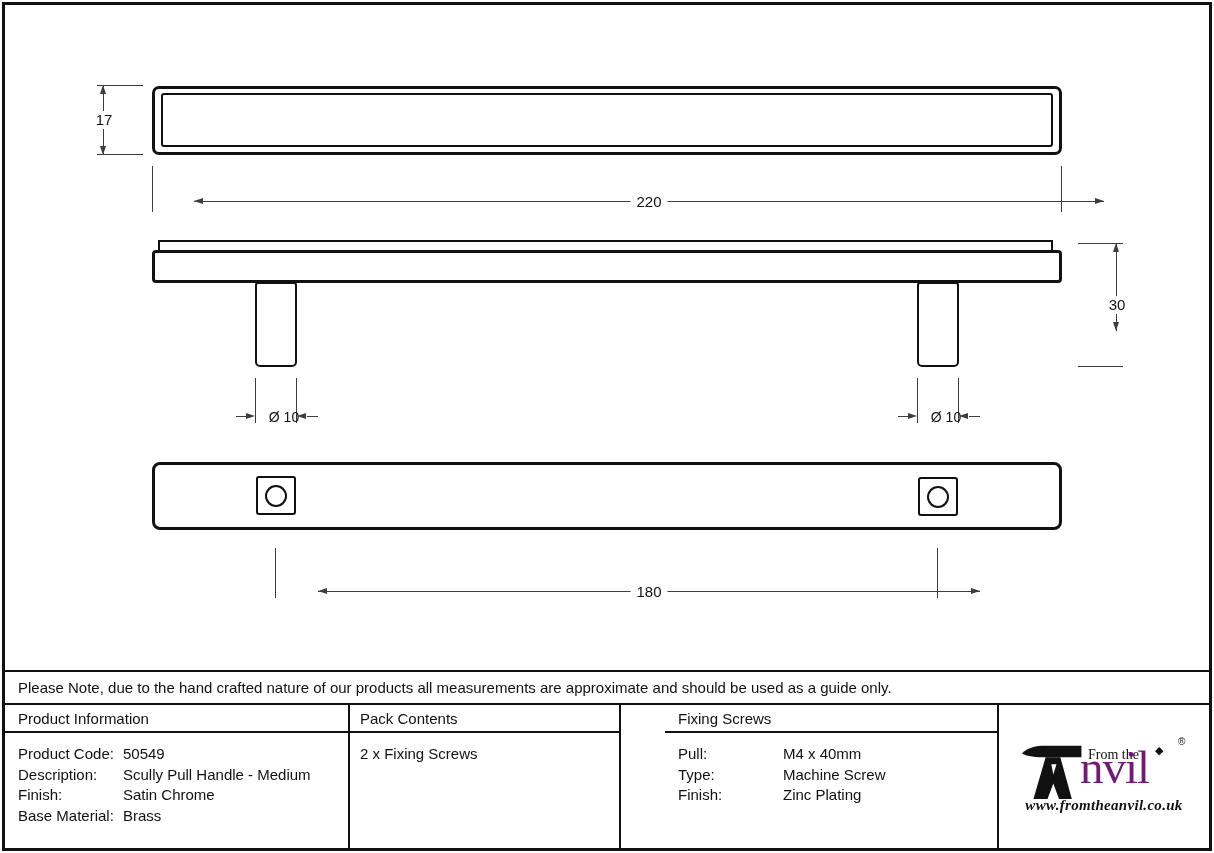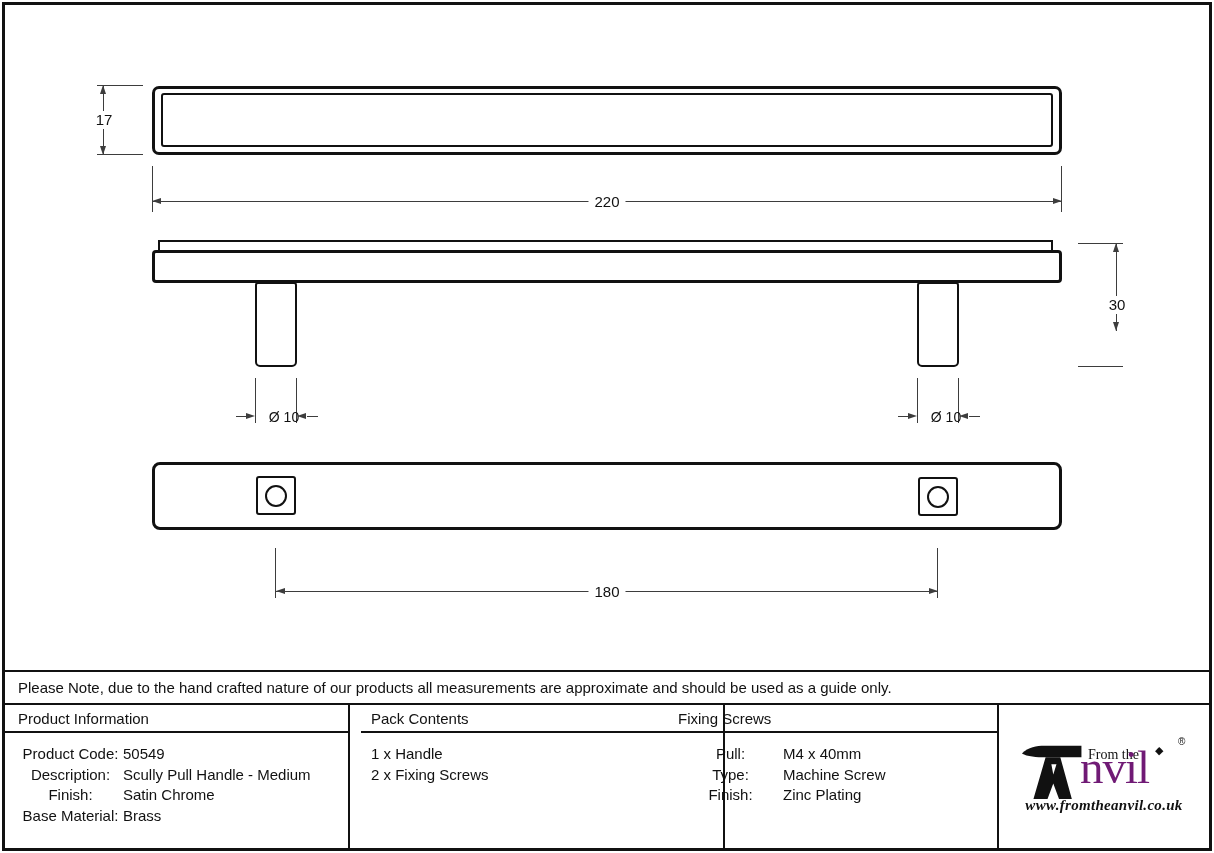--- a/index.html
+++ b/index.html
@@ -14,21 +14,21 @@
   .thick {border-width:3px;}
   .hline {position:absolute; height:1px; background:#3d3d3d;}
   .vline {position:absolute; width:1px;  background:#3d3d3d;}
   .arrow {position:absolute; width:0; height:0;}
   .a-up    {border-left:3px solid transparent; border-right:3px solid transparent; border-bottom:9px solid #3d3d3d;}
   .a-down  {border-left:3px solid transparent; border-right:3px solid transparent; border-top:9px solid #3d3d3d;}
   .a-left  {border-top:3px solid transparent; border-bottom:3px solid transparent; border-right:9px solid #3d3d3d;}
   .a-right {border-top:3px solid transparent; border-bottom:3px solid transparent; border-left:9px solid #3d3d3d;}
   .dimv {position:absolute;}
   .dimv .line {position:absolute; left:7px; top:0; bottom:0; width:1px; background:#3d3d3d;}
-  .dimh {position:absolute;}
+  .dimh {position:absolute;margin-left:42px;}
   .dimh .line {position:absolute; top:6px; left:0; right:0; height:1px; background:#3d3d3d;}
   .dim-label {
     position:absolute; font-size:15px; color:#111; background:#fff;
     padding:1px 6px; white-space:nowrap; transform:translate(-50%,-50%); line-height:16px;
   }
   .dim-label.small {font-size:14px; padding:1px 2px; background:none;margin-left:8px;}
 
   
   .note-row {
     position:absolute; left:5px; right:5px; top:670px; height:35px; box-sizing:border-box;
@@ -39,21 +39,21 @@
   
   .spec-table {position:absolute; left:5px; right:5px; top:705px; bottom:5px;}
   .col {position:absolute; top:0; bottom:0; box-sizing:border-box;}
   .col.sep {border-right:2px solid #111;}
   .col-header {
     height:26px; box-sizing:content-box; border-bottom:2px solid #111;
     display:flex; align-items:center; padding-left:13px; font-size:15px;
   }
   .col-body {padding:11px 0 0 13px; font-size:15px; line-height:20.5px;}
   .kv {display:flex;}
-  .kv .k {width:105px; flex:none;text-align:center;}
+  .kv .k {width:105px; flex:none;}
 
   
   .logo-cell {display:flex; align-items:center; justify-content:center;}
   .logo-box {position:relative; width:176px; height:84px;}
   .anvil-svg {position:absolute; left:4px; top:8px; width:64px; height:58px;}
   .logo-prefix {position:absolute; left:72px; top:12px; font-family:Liberation Serif, serif; font-size:14px; color:#111;}
   .logo-diamond {position:absolute; left:139px; top:9px; font-size:11px; color:#111;}
   .logo-name {position:absolute; left:64px; top:4px; font-family:"Liberation Serif", serif; font-size:47px; line-height:56px; letter-spacing:-1px; color:#701a75;}
   .logo-reg {position:absolute; left:162px; top:1px; font-size:10px; color:#111;}
   .logo-url {
@@ -173,24 +173,23 @@
           <span class="k">Finish:</span>
           <span class="v">Satin Chrome</span>
         </div>
         <div class="kv">
           <span class="k">Base Material:</span>
           <span class="v">Brass</span>
         </div>
       </div>
     </div>
 
-    <div class="col sep" style="left:345px; width:375px;padding-left:11px;">
+    <div class="col sep" style="left:345px; width:271px;">
       <div class="col-header" style="padding-left:10px;">Pack Contents</div>
       <div class="col-body" style="padding-left:10px;">
-        <div>1 x Handle</div>
         <div>2 x Fixing Screws</div>
       </div>
     </div>
 
     <div class="col sep" style="left:660px; width:334px;">
       <div class="col-header">Fixing Screws</div>
       <div class="col-body">
         <div class="kv">
           <span class="k">Pull:</span>
           <span class="v">M4 x 40mm</span>

